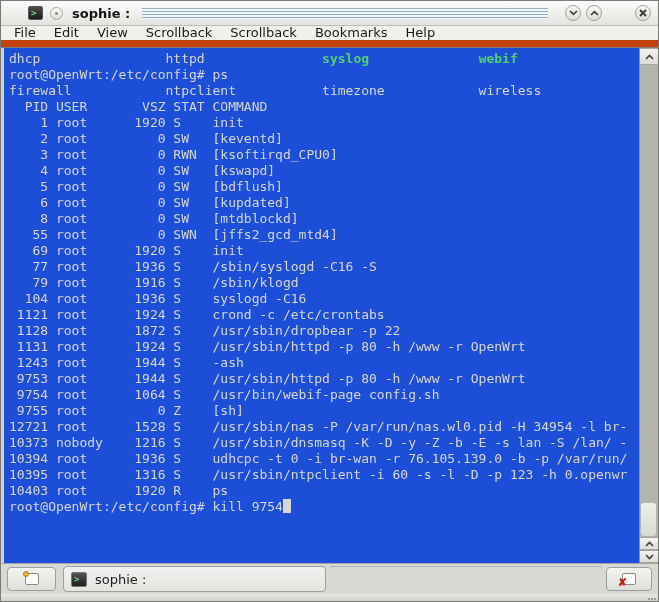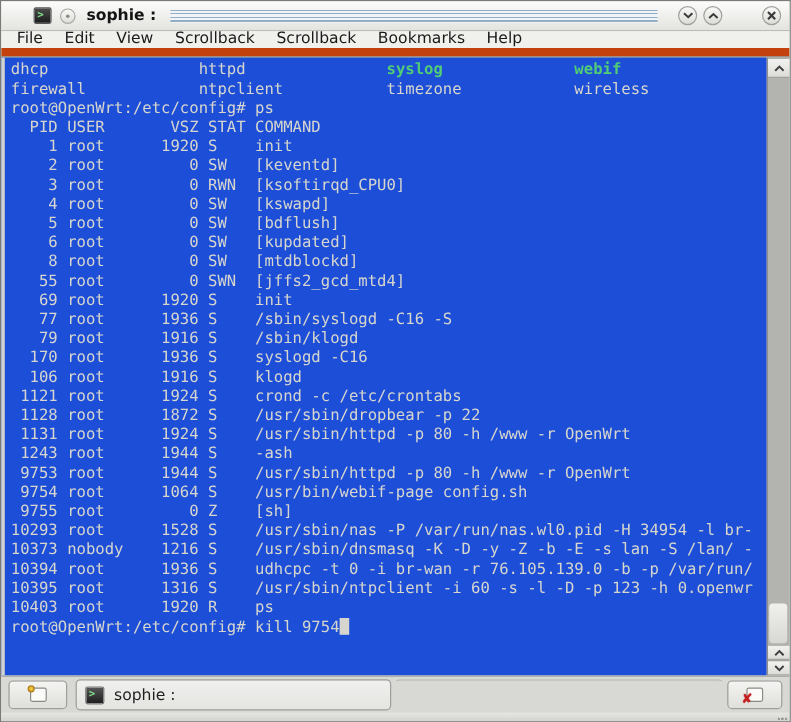--- a/index.html
+++ b/index.html
@@ -174,44 +174,43 @@
     <span class="menu-item">View</span>
     <span class="menu-item">Scrollback</span>
     <span class="menu-item">Scrollback</span>
     <span class="menu-item">Bookmarks</span>
     <span class="menu-item">Help</span>
   </div>
 
   <div class="body">
     <div class="term-wrap" id="term">
         <div class="term-line"><span>dhcp                httpd               </span><span class="seg-g">syslog</span><span>              </span><span class="seg-g">webif</span></div>
+        <div class="term-line"><span>root@OpenWrt:/etc/config# ps</span></div>
         <div class="term-line"><span>firewall            ntpclient           timezone            wireless</span></div>
-        <div class="term-line"><span>root@OpenWrt:/etc/config# ps</span></div>
         <div class="term-line"><span>  PID USER       VSZ STAT COMMAND</span></div>
         <div class="term-line"><span>    1 root      1920 S    init</span></div>
         <div class="term-line"><span>    2 root         0 SW   [keventd]</span></div>
         <div class="term-line"><span>    3 root         0 RWN  [ksoftirqd_CPU0]</span></div>
         <div class="term-line"><span>    4 root         0 SW   [kswapd]</span></div>
         <div class="term-line"><span>    5 root         0 SW   [bdflush]</span></div>
         <div class="term-line"><span>    6 root         0 SW   [kupdated]</span></div>
         <div class="term-line"><span>    8 root         0 SW   [mtdblockd]</span></div>
         <div class="term-line"><span>   55 root         0 SWN  [jffs2_gcd_mtd4]</span></div>
         <div class="term-line"><span>   69 root      1920 S    init</span></div>
         <div class="term-line"><span>   77 root      1936 S    /sbin/syslogd -C16 -S</span></div>
         <div class="term-line"><span>   79 root      1916 S    /sbin/klogd</span></div>
-        <div class="term-line"><span>  170 root      1936 S    syslogd -C16</span></div>
-        <div class="term-line"><span>  106 root      1916 S    klogd</span></div>
+        <div class="term-line"><span>  104 root      1936 S    syslogd -C16</span></div>
         <div class="term-line"><span> 1121 root      1924 S    crond -c /etc/crontabs</span></div>
         <div class="term-line"><span> 1128 root      1872 S    /usr/sbin/dropbear -p 22</span></div>
         <div class="term-line"><span> 1131 root      1924 S    /usr/sbin/httpd -p 80 -h /www -r OpenWrt</span></div>
         <div class="term-line"><span> 1243 root      1944 S    -ash</span></div>
         <div class="term-line"><span> 9753 root      1944 S    /usr/sbin/httpd -p 80 -h /www -r OpenWrt</span></div>
         <div class="term-line"><span> 9754 root      1064 S    /usr/bin/webif-page config.sh</span></div>
         <div class="term-line"><span> 9755 root         0 Z    [sh]</span></div>
-        <div class="term-line"><span>10293 root      1528 S    /usr/sbin/nas -P /var/run/nas.wl0.pid -H 34954 -l br-</span></div>
+        <div class="term-line"><span>12721 root      1528 S    /usr/sbin/nas -P /var/run/nas.wl0.pid -H 34954 -l br-</span></div>
         <div class="term-line"><span>10373 nobody    1216 S    /usr/sbin/dnsmasq -K -D -y -Z -b -E -s lan -S /lan/ -</span></div>
         <div class="term-line"><span>10394 root      1936 S    udhcpc -t 0 -i br-wan -r 76.105.139.0 -b -p /var/run/</span></div>
         <div class="term-line"><span>10395 root      1316 S    /usr/sbin/ntpclient -i 60 -s -l -D -p 123 -h 0.openwr</span></div>
         <div class="term-line"><span>10403 root      1920 R    ps</span></div>
         <div class="term-line"><span>root@OpenWrt:/etc/config# kill 9754</span><span class="cursor"></span></div>
       </div>
     <div class="scrollbar">
       <button class="sb-btn">
         <svg width="9" height="6">
             <path d="M1 5 L4.5 1.5 L8 5" stroke="#3f3f3f" stroke-width="1.6" fill="none"></path>

